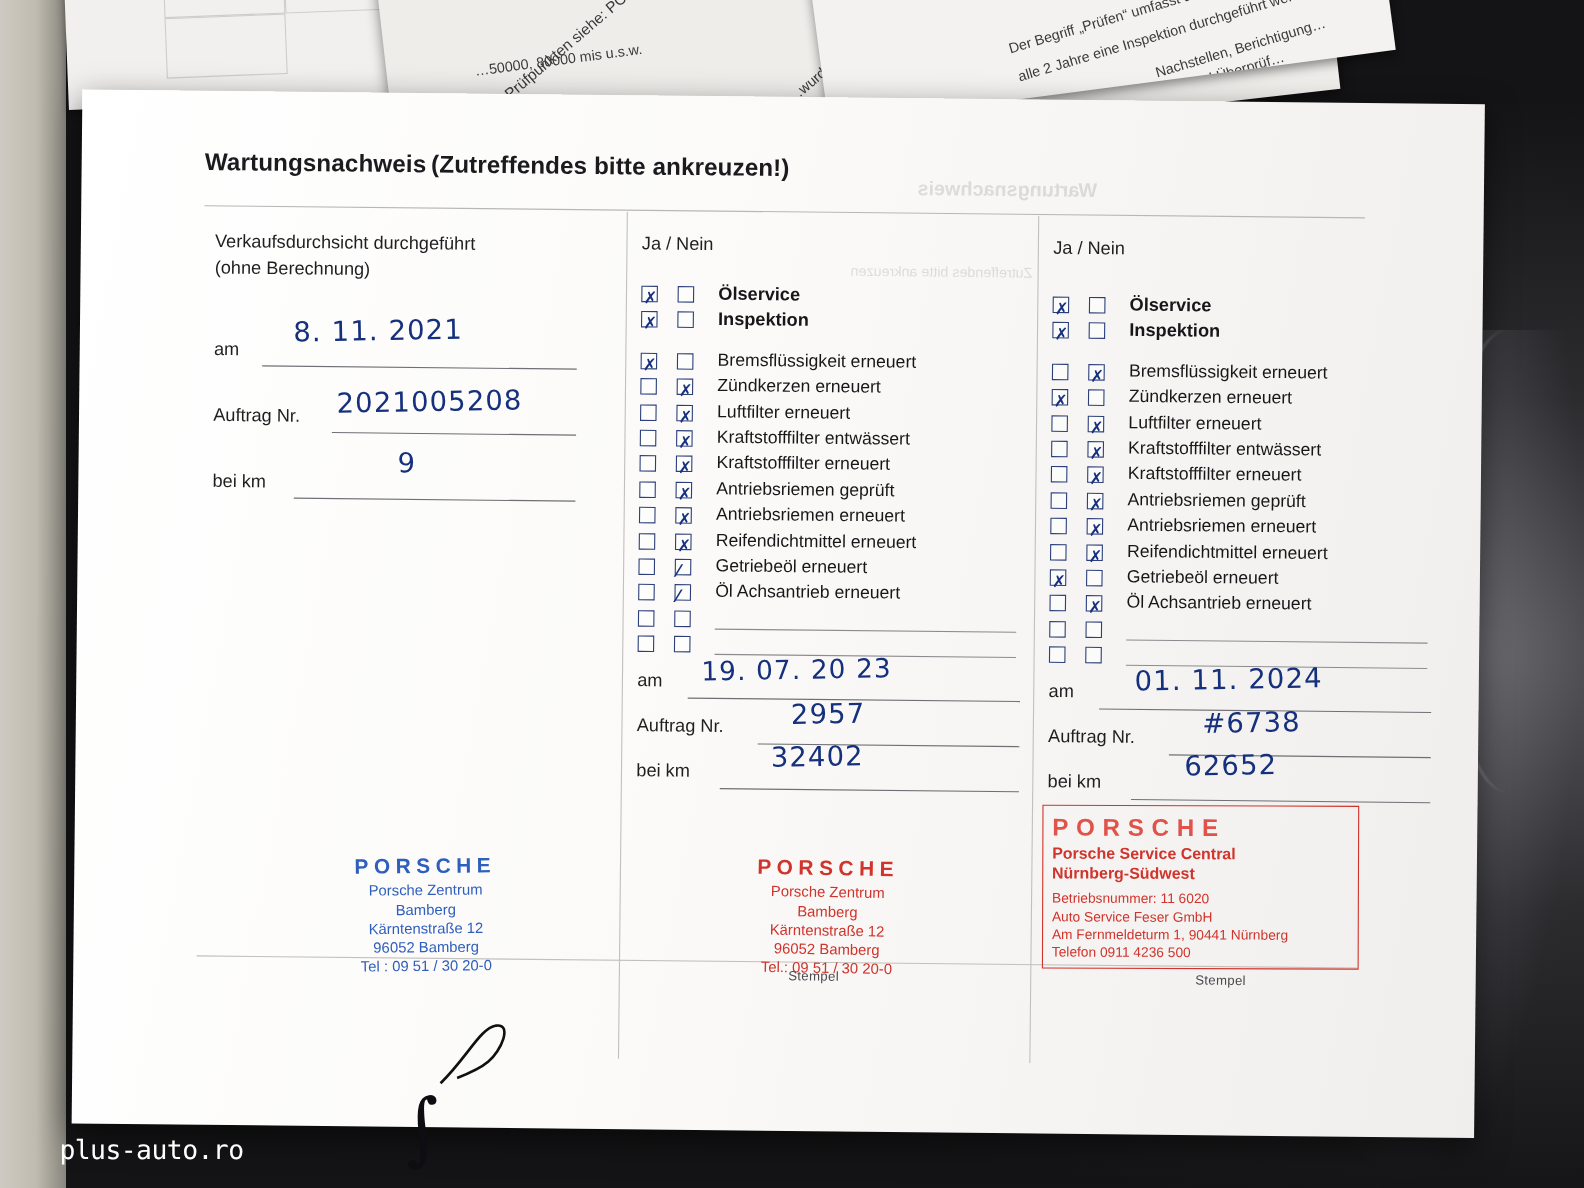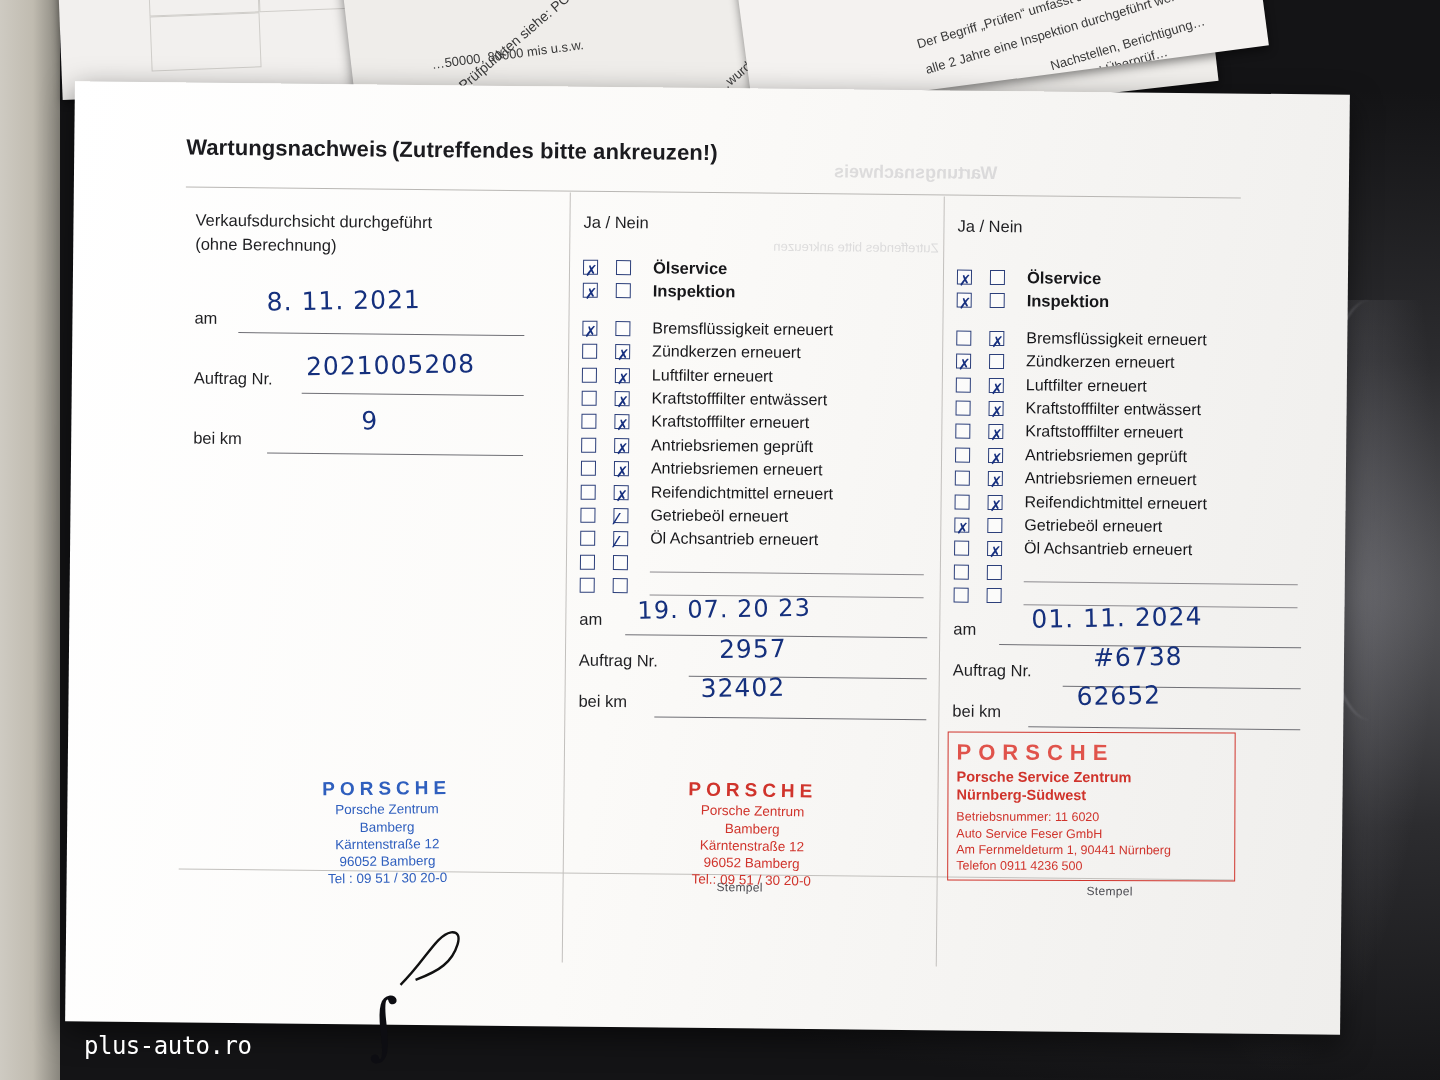--- a/index.html
+++ b/index.html
@@ -185,21 +185,21 @@
     font-family:"DejaVu Serif", serif;
     transform:rotate(-8deg);
   }
   .sig2 {
     position:absolute; left:330px; top:845px;
     width:120px; height:60px;
   }
 
   
   .watermark {
-    position:absolute; left:84px; bottom:20px;
+    position:absolute; left:54px; bottom:20px;
     font-family:"DejaVu Sans Mono", monospace;
     font-size:24px; color:#ffffff; letter-spacing:-.5px;
   }
 </style>
 </head>
 <body>
 
 <div class="bg-dark"></div>
 <div class="bg-left-strip"></div>
 <div class="bg-dash-sheen"></div>
@@ -521,21 +521,21 @@
             <span class="name">bei km</span>
             <span class="line" style="left:76px;right:2px;"></span>
             <span class="hand" style="left:124px;top:-10px;">62652</span>
           </div>
         </div>
       </div>
     </div>
 
     <div class="stamp-box" style="left:880px;top:640px;width:288px;transform:rotate(-0.4deg);">
       <div class="porsche-big">PORSCHE</div>
-      <div class="title">Porsche Service Zentrum</div>
+      <div class="title">Porsche Service Central</div>
       <div class="title">Nürnberg-Südwest</div>
       <div class="l" style="margin-top:4px;">Betriebsnummer: 11 6020</div>
       <div class="l">Auto Service Feser GmbH</div>
       <div class="l">Am Fernmeldeturm 1, 90441 Nürnberg</div>
       <div class="l">Telefon 0911 4236 500</div>
     </div>
     <div class="stempel-word" style="left:1020px;top:792px;">Stempel</div>
 
   </div>
 </div>

